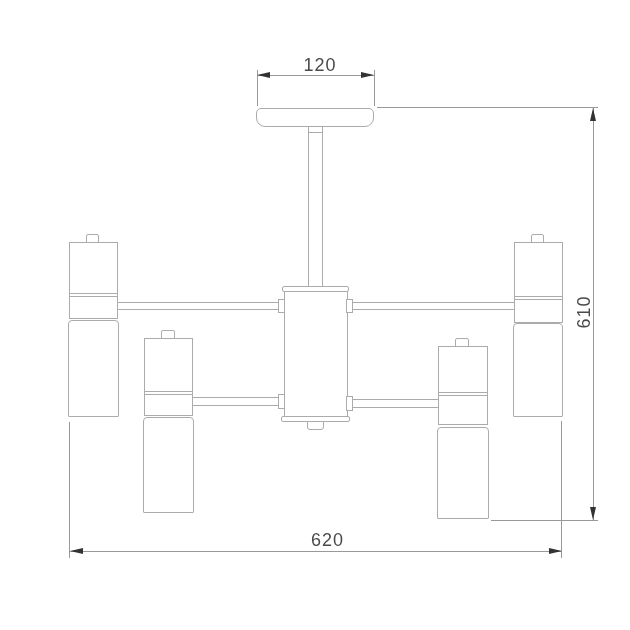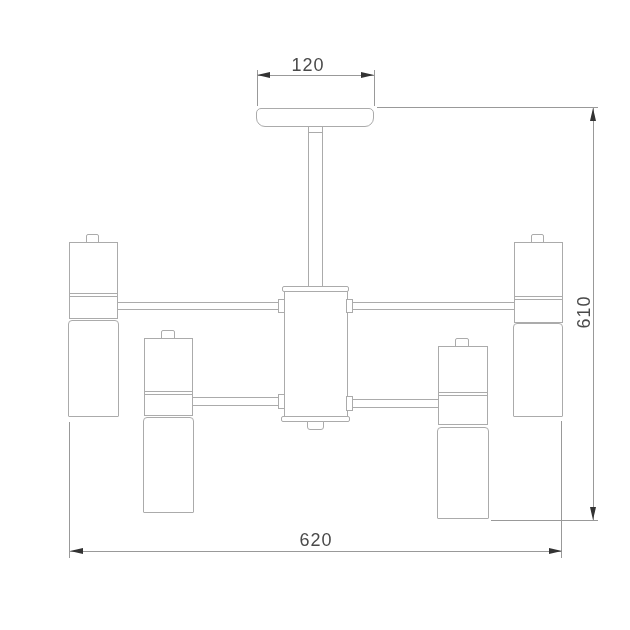--- a/index.html
+++ b/index.html
@@ -82,30 +82,30 @@
     <div class="divider" style="left:438px;top:392px;width:50px;"></div>
     <div class="part" style="left:437px;top:427px;width:52px;height:92px;border-radius:4px 4px 1px 1px;"></div>
   </div>
 
   <div>
     <div class="dim-v" style="left:257px;top:70px;height:36px;"></div>
     <div class="dim-v" style="left:374px;top:70px;height:36px;"></div>
     <div class="dim-h" style="left:257px;top:75px;width:118px;"></div>
     <div class="arrow w" style="left:257px;top:72px;"></div>
     <div class="arrow e" style="left:361px;top:72px;"></div>
-    <div class="dim-label" style="left:280px;top:56px;">120</div>
+    <div class="dim-label" style="left:292px;top:56px;">120</div>
   </div>
 
   <div>
     <div class="dim-v" style="left:69px;top:422px;height:136px;"></div>
     <div class="dim-v" style="left:561px;top:421px;height:137px;"></div>
     <div class="dim-h" style="left:70px;top:551px;width:492px;"></div>
     <div class="arrow w" style="left:70px;top:548px;"></div>
     <div class="arrow e" style="left:549px;top:548px;"></div>
-    <div class="dim-label" style="left:288px;top:531px;">620</div>
+    <div class="dim-label" style="left:288px;top:531px;text-align:right;">620</div>
   </div>
 
   <div>
     <div class="dim-h" style="left:377px;top:107px;width:221px;"></div>
     <div class="dim-h" style="left:491px;top:520px;width:107px;"></div>
     <div class="dim-v" style="left:593px;top:108px;height:412px;"></div>
     <div class="arrow n" style="left:590px;top:108px;"></div>
     <div class="arrow s" style="left:590px;top:507px;"></div>
     <div class="dim-label rot" style="left:556px;top:303px;">610</div>
   </div>

